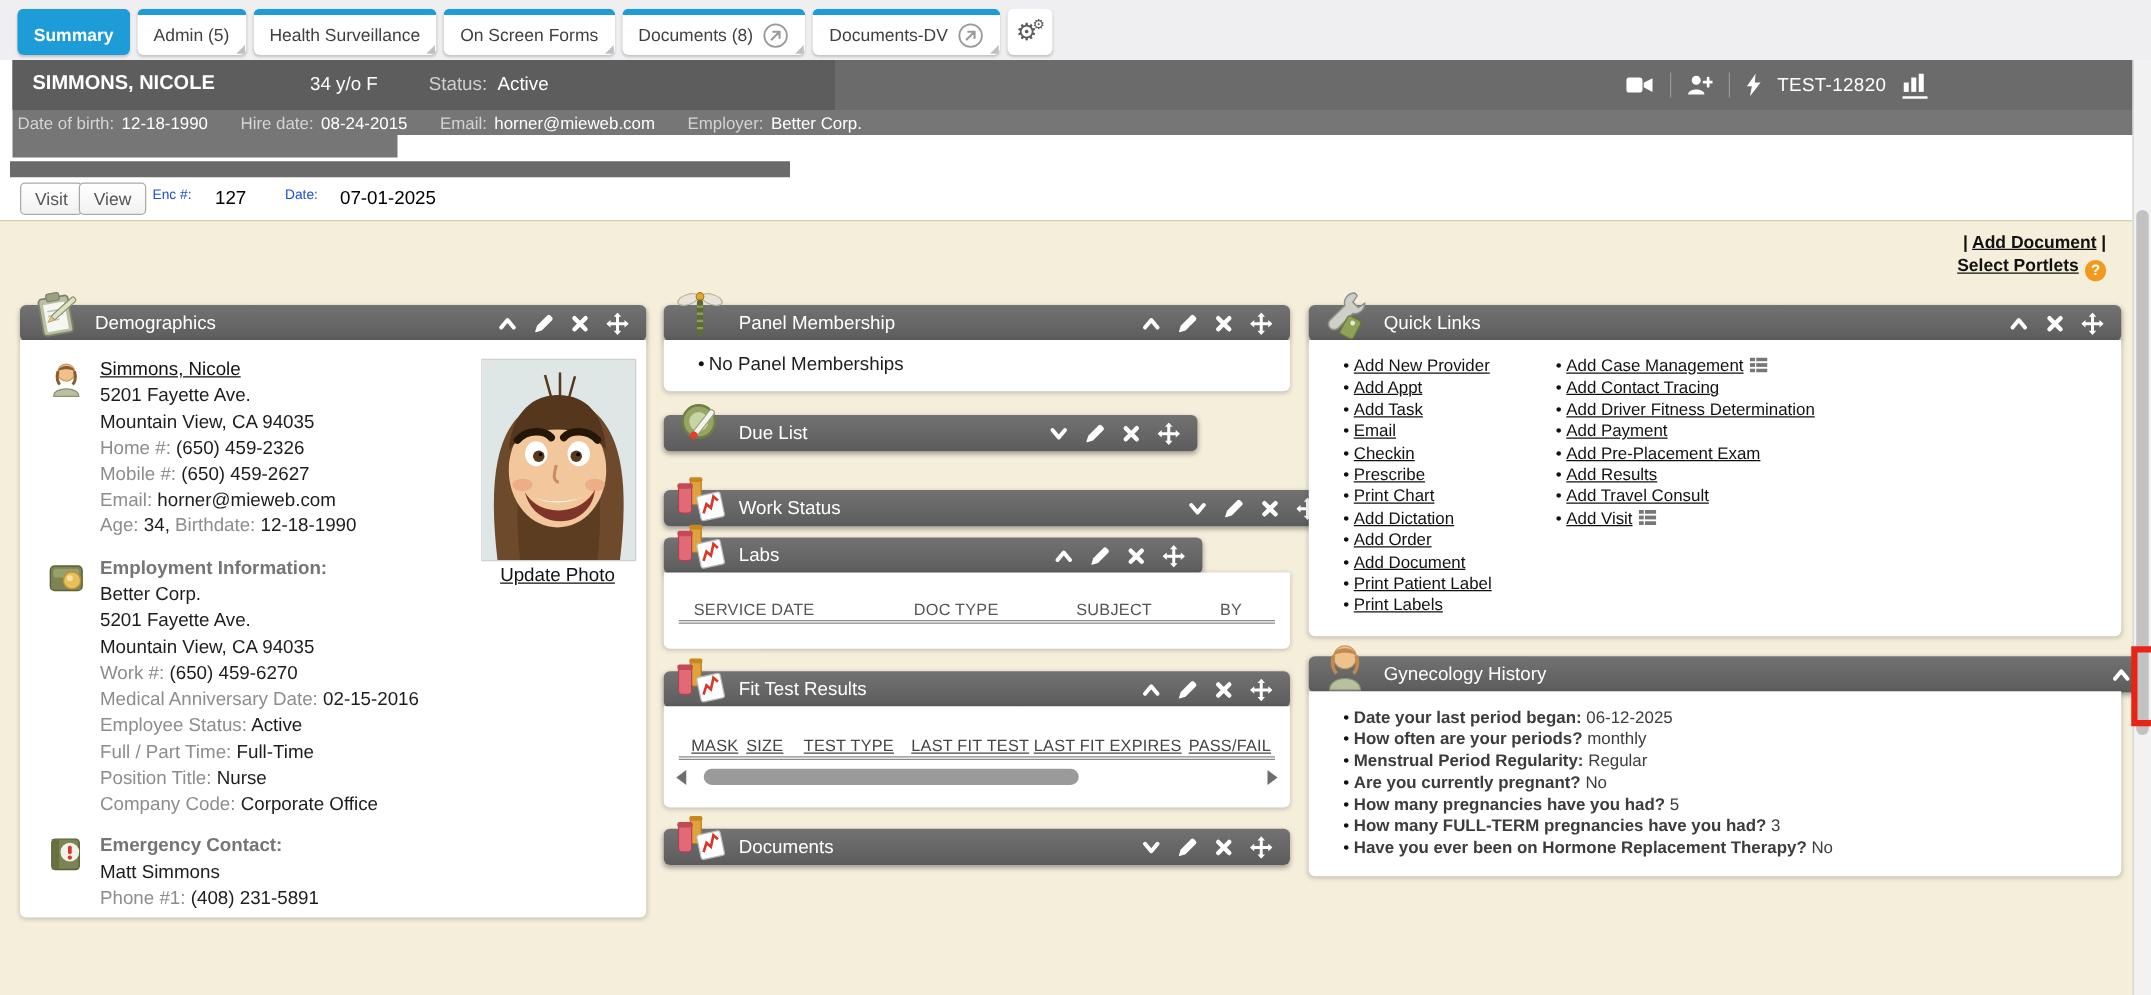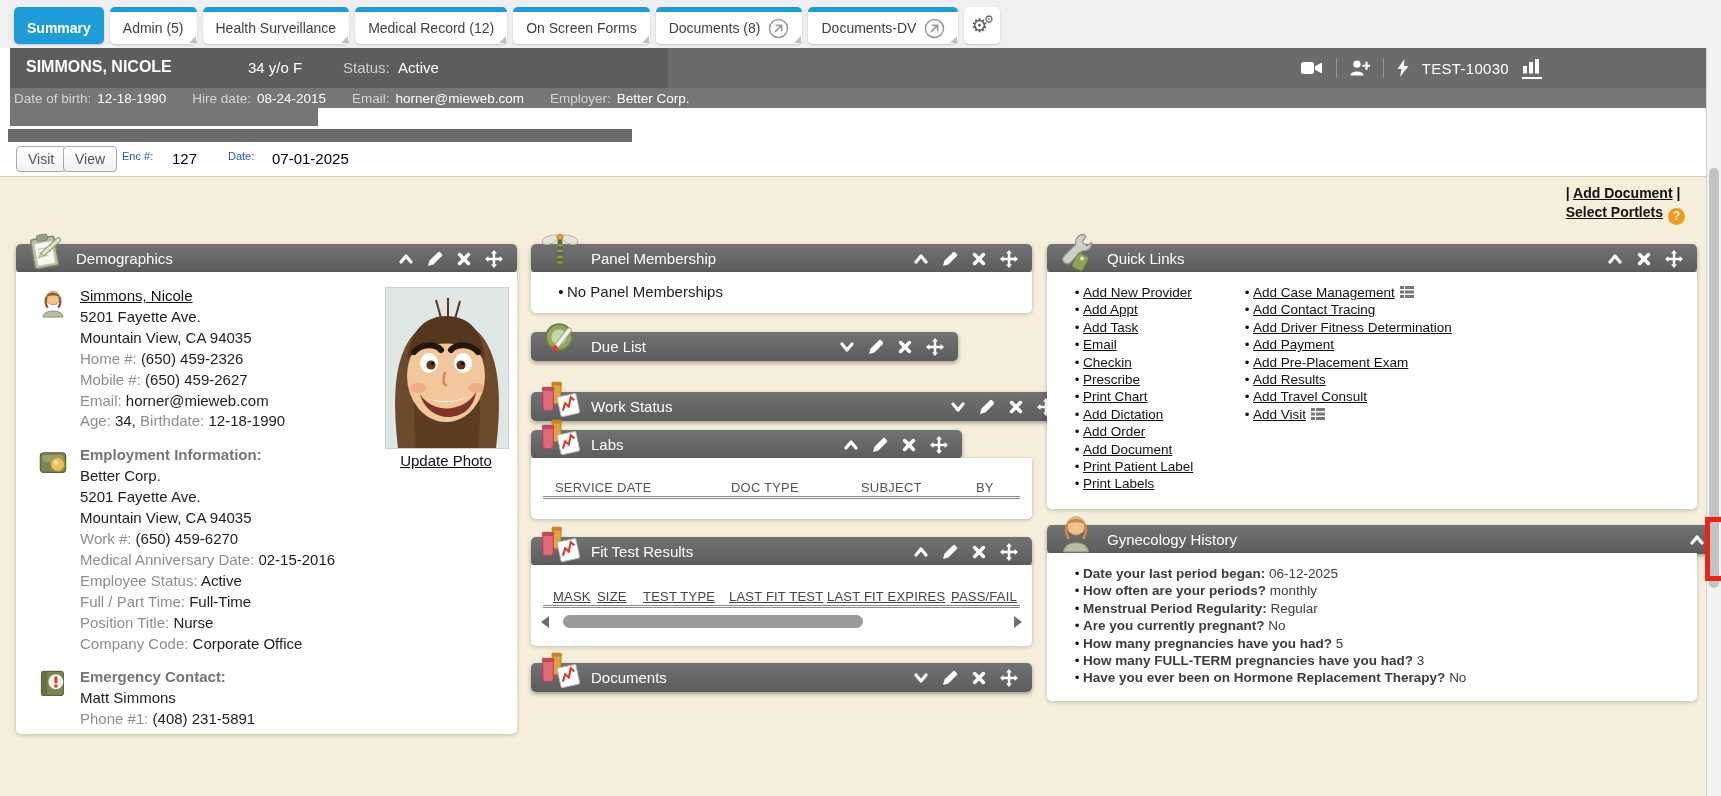--- a/index.html
+++ b/index.html
@@ -39,21 +39,21 @@
   .banner2 .lb{color:#d4d4d4;} .banner2 .vl{color:#fff;}
   .banner3{position:absolute;top:108px;left:10px;width:308px;height:18px;background:#767676;}
   .strip{position:absolute;top:129px;left:8px;width:624px;height:13px;background:#6a6a6a;}
   
   .visitbar{position:absolute;top:142px;left:0;width:1721px;height:34px;background:#fff;}
   .vbtn{position:absolute;top:4px;height:24px;padding:0 11px;border:1px solid #a9a9a9;border-radius:4px;
         background:linear-gradient(#ffffff,#f1f1f1);color:#555;font-size:14px;display:flex;align-items:center;cursor:pointer;}
   .enc-lb{color:#1d4ed8;font-size:11px;} .enc-vl{color:#000;font-size:15px;}
   
   .main{position:absolute;top:176px;left:0;width:1707px;height:620px;background:#f5eedb;border-top:1px solid #d6cdb4;}
-  .toplinks{position:absolute;top:8px;right:22px;text-align:left;font-size:14px;color:#111;font-weight:bold;}
+  .toplinks{position:absolute;top:8px;right:22px;text-align:right;font-size:14px;color:#111;font-weight:bold;}
   .toplinks .ln{text-decoration:underline;cursor:pointer;color:#111;}
   .helpdot{display:inline-flex;align-items:center;justify-content:center;width:17px;height:17px;border-radius:50%;
            background:#f29a1d;color:#fff;font-size:12px;font-weight:bold;margin-left:5px;vertical-align:-3px;cursor:pointer;}
   
   .hdr{position:absolute;height:29px;background:linear-gradient(#727272,#5c5c5c);border-radius:5px;
        box-shadow:0 2px 4px rgba(0,0,0,.35);display:flex;align-items:center;color:#fff;}
   .picon{position:absolute;left:8px;top:-13px;width:42px;height:42px;}
   .ptitle{margin-left:60px;font-size:15px;color:#fff;}
   .pacts{margin-left:auto;display:flex;align-items:center;gap:13px;padding-right:14px;}
   .act{width:16px;height:16px;color:#fff;display:inline-flex;cursor:pointer;position:relative;}
@@ -153,23 +153,20 @@
     <div class="tab active">
         <span>Summary</span>
       </div>
     <div class="tab">
         <span>Admin (5)</span>
       </div>
     <div class="tab">
         <span>Health Surveillance</span>
       </div>
     <div class="tab">
-        <span>Medical Record (12)</span>
-      </div>
-    <div class="tab">
         <span>On Screen Forms</span>
       </div>
     <div class="tab">
         <span>Documents (8)</span>
         <span class="popout">
           <svg class="ai">
             <use href="#i-popout"></use>
           </svg>
         </span>
       </div>
@@ -204,21 +201,21 @@
           <svg class="ai">
             <use href="#i-person-add"></use>
           </svg>
         </span>
       <span class="bsep"></span>
       <span class="bicon" style="width:12px;height:18px">
           <svg class="ai">
             <use href="#i-bolt"></use>
           </svg>
         </span>
-      <span class="chartid">TEST-10030</span>
+      <span class="chartid">TEST-12820</span>
       <span class="chartlink" style="width:20px;height:18px">
           <svg class="ai">
             <use href="#i-chart"></use>
           </svg>
         </span>
     </div>
   </div>
   <div class="banner2">
     <span class="pair">
         <span class="lb">Date of birth:</span>

